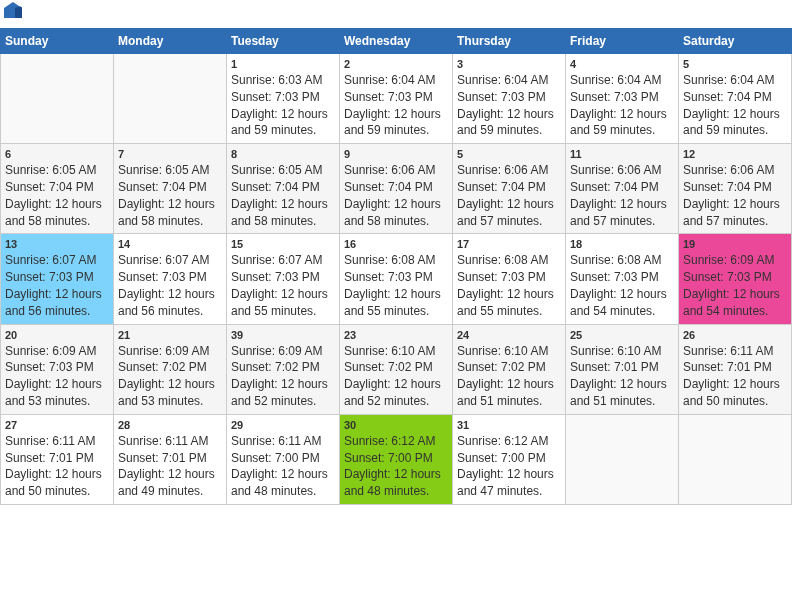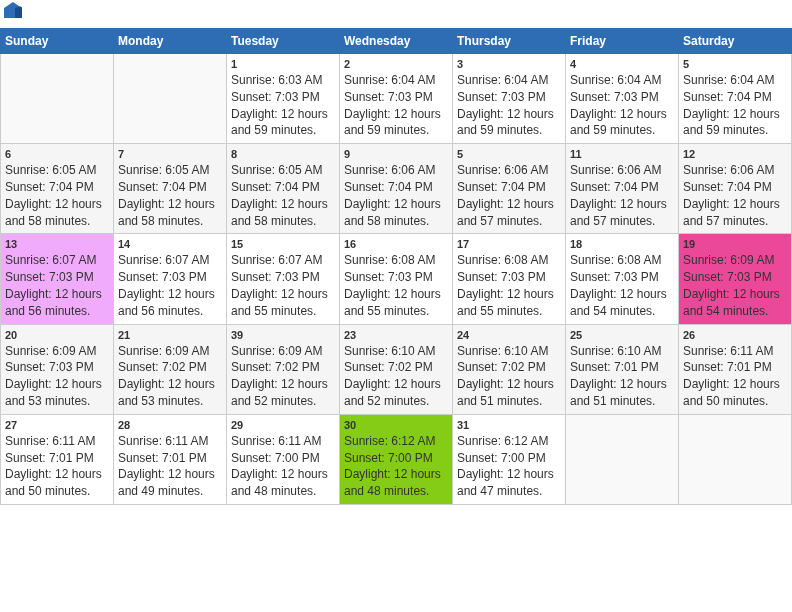--- a/index.html
+++ b/index.html
@@ -171,21 +171,21 @@
           <td style="background: rgb(245, 245, 245);">
             <span class="day-number">11</span>
             <div class="day-info">Sunrise: 6:06 AM<br>Sunset: 7:04 PM<br>Daylight: 12 hours and 57 minutes.</div>
           </td>
           <td style="background: rgb(245, 245, 245);">
             <span class="day-number">12</span>
             <div class="day-info">Sunrise: 6:06 AM<br>Sunset: 7:04 PM<br>Daylight: 12 hours and 57 minutes.</div>
           </td>
         </tr>
         <tr>
-          <td style="background: #f0abfc;">
+          <td style="background: #7dd3fc;">
             <span class="day-number">13</span>
             <div class="day-info">Sunrise: 6:07 AM<br>Sunset: 7:03 PM<br>Daylight: 12 hours and 56 minutes.</div>
           </td>
           <td style="background: rgb(255, 255, 255);">
             <span class="day-number">14</span>
             <div class="day-info">Sunrise: 6:07 AM<br>Sunset: 7:03 PM<br>Daylight: 12 hours and 56 minutes.</div>
           </td>
           <td style="background: rgb(255, 255, 255);">
             <span class="day-number">15</span>
             <div class="day-info">Sunrise: 6:07 AM<br>Sunset: 7:03 PM<br>Daylight: 12 hours and 55 minutes.</div>

